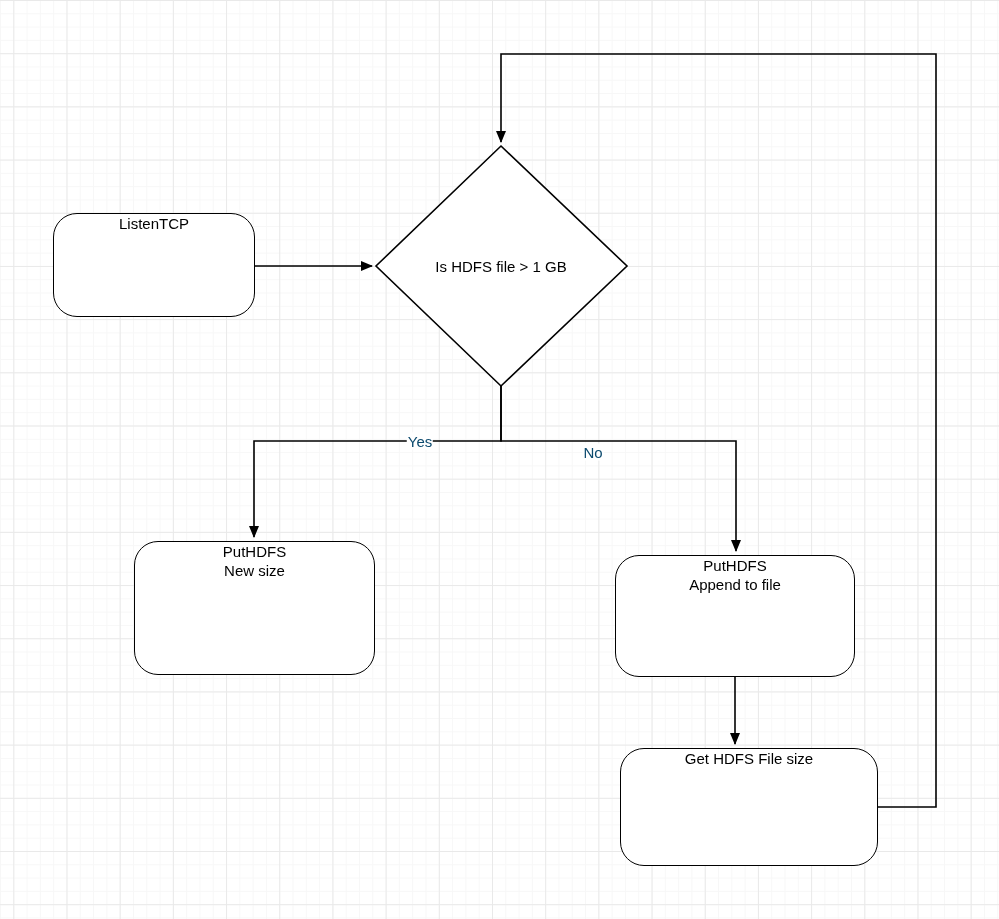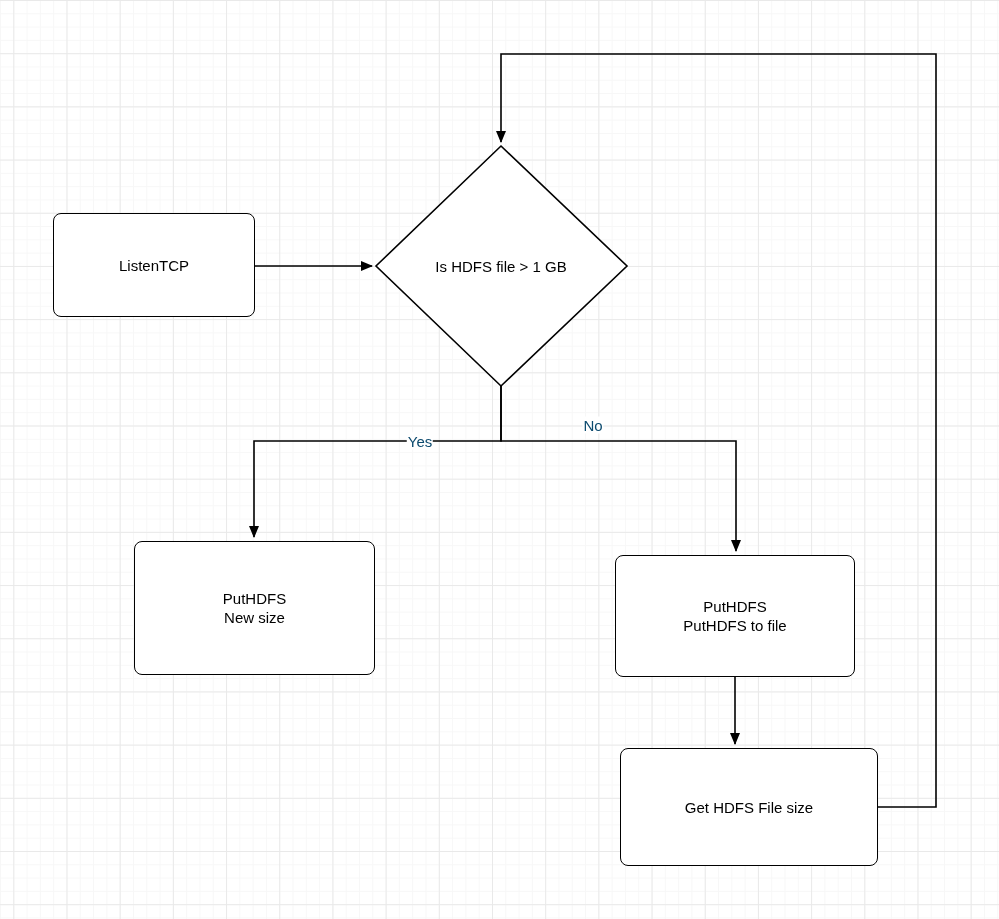--- a/index.html
+++ b/index.html
@@ -51,23 +51,22 @@
   .shape-diamond {
     fill: #ffffff;
     stroke: #000000;
     stroke-width: 1.6;
   }
   .node {
     position: absolute;
     box-sizing: border-box;
     background: #ffffff;
     border: 1.6px solid #000000;
-    border-radius: 8px;
+    border-radius: 24px;
     display: flex;
-    align-items: center;
     justify-content: center;
     text-align: center;
   }
   .node-label, .diamond-label {
     font-size: 15px;
     line-height: 19px;
     color: #000000;
     white-space: nowrap;
   }
   .diamond-label {
@@ -121,24 +120,24 @@
   <div class="node" style="left:134px; top:541px; width:241px; height:134px;">
     <div class="node-label">
       <span>PutHDFS</span>
       <span>New size</span>
     </div>
   </div>
 
   <div class="node" style="left:615px; top:555px; width:240px; height:122px;">
     <div class="node-label">
       <span>PutHDFS</span>
-      <span>PutHDFS to file</span>
+      <span>Append to file</span>
     </div>
   </div>
 
   <div class="node" style="left:620px; top:748px; width:258px; height:118px;">
     <div class="node-label">Get HDFS File size</div>
   </div>
 
   <div class="edge-label" style="left:420px; top:441px;">Yes</div>
-  <div class="edge-label" style="left:593px; top:425px;">No</div>
+  <div class="edge-label" style="left:593px; top:452px;">No</div>
 
 </div>
 
 </body></html>

